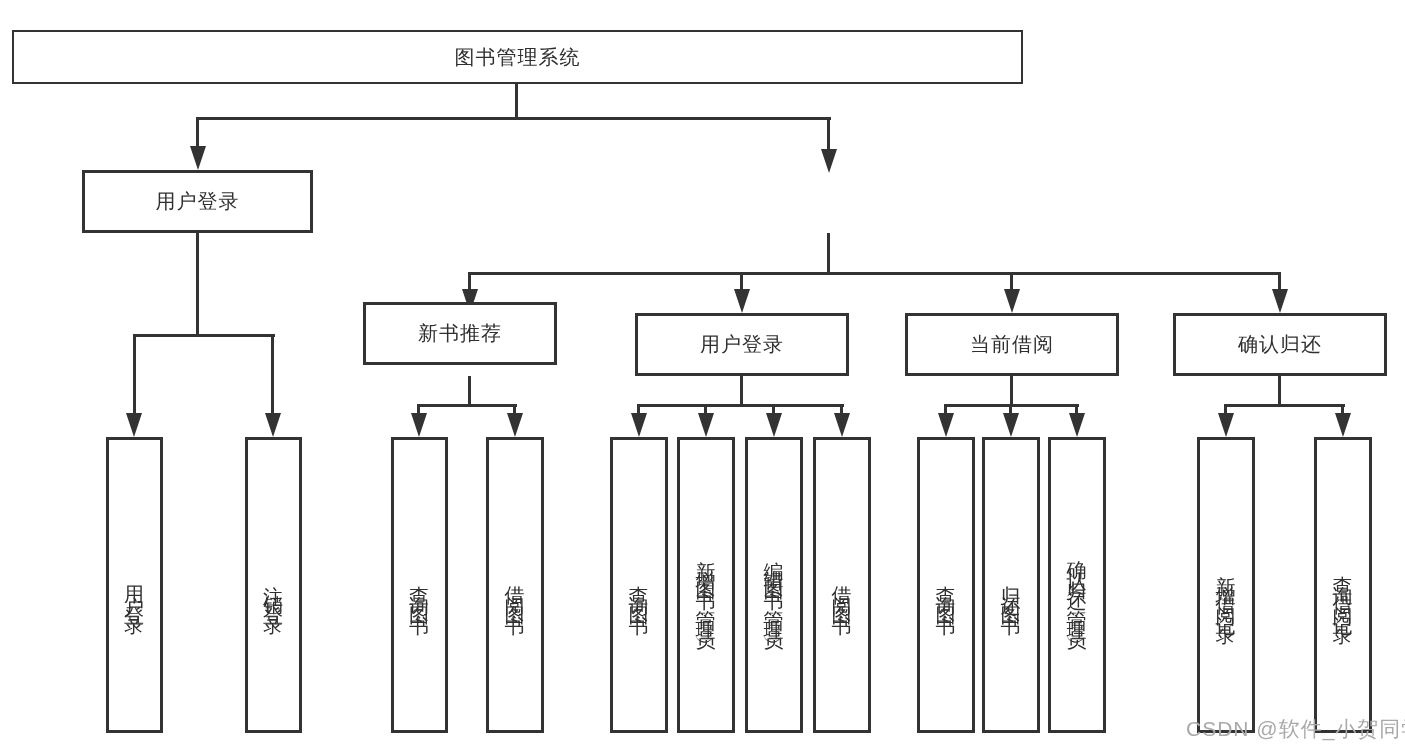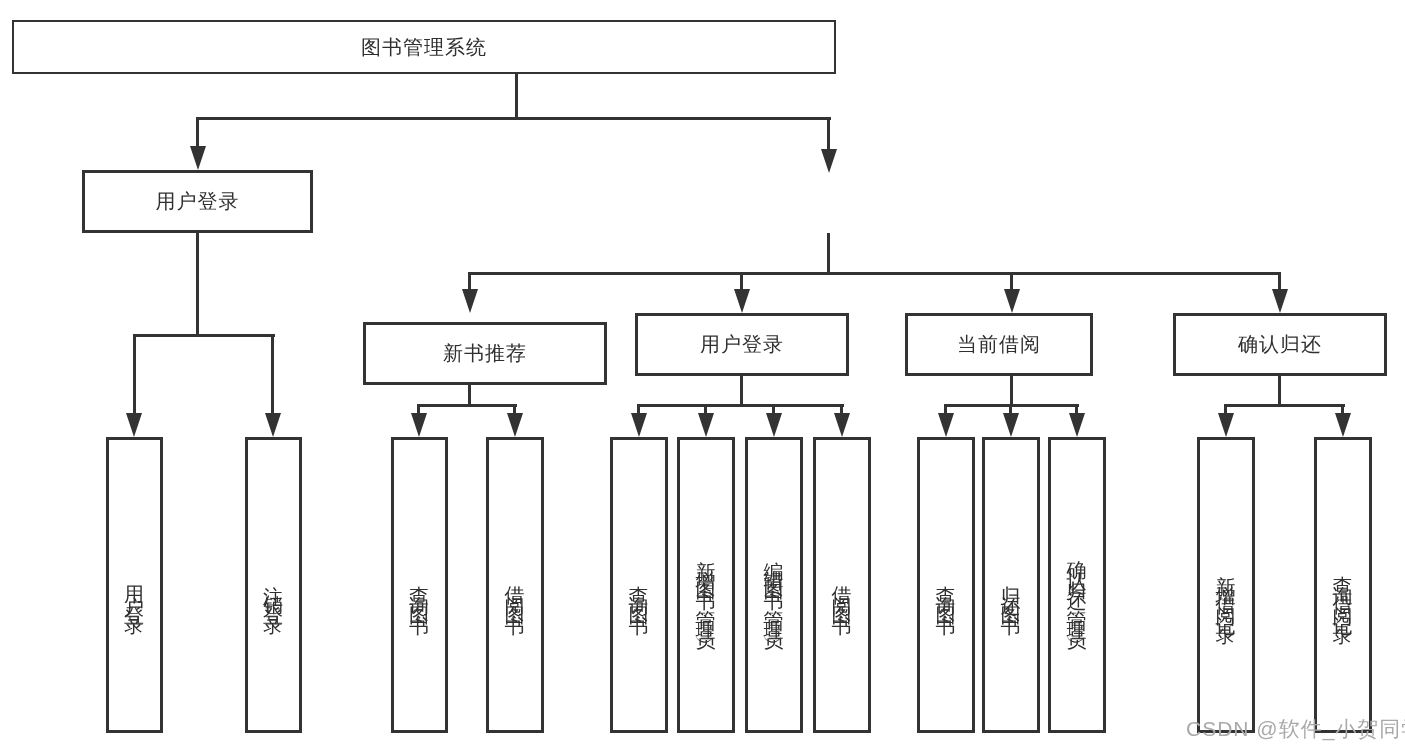--- a/index.html
+++ b/index.html
@@ -28,27 +28,27 @@
   .watermark {
     position:absolute; left:1186px; top:715px; z-index:5;
     font-size:21px; color:#a9a9a9; letter-spacing:1px; white-space:nowrap;
   }
 </style>
 </head>
 <body>
 
 <div id="canvas">
 
-  <div class="box root" style="left:12px; top:20px; width:824px; height:54px;">图书管理系统</div>
+  <div class="box root" style="left:12px; top:30px; width:1011px; height:54px;">图书管理系统</div>
 
   <div class="box" style="left:82px; top:170px; width:231px; height:63px;">用户登录</div>
 
-  <div class="box" style="left:363px; top:322px; width:244px; height:63px;">新书推荐</div>
+  <div class="box" style="left:363px; top:302px; width:194px; height:63px;">新书推荐</div>
   <div class="box" style="left:635px; top:313px; width:214px; height:63px;">用户登录</div>
-  <div class="box" style="left:905px; top:313px; width:188px; height:63px;">当前借阅</div>
+  <div class="box" style="left:905px; top:313px; width:214px; height:63px;">当前借阅</div>
   <div class="box" style="left:1173px; top:313px; width:214px; height:63px;">确认归还</div>
 
   <div class="box vleaf" style="left:106px; top:437px; width:57px; height:296px;">用户登录</div>
   <div class="box vleaf" style="left:245px; top:437px; width:57px; height:296px;">注销登录</div>
 
   <div class="box vleaf" style="left:391px; top:437px; width:57px; height:296px;">查询图书</div>
   <div class="box vleaf" style="left:486px; top:437px; width:58px; height:296px;">借阅图书</div>
 
   <div class="box vleaf" style="left:610px; top:437px; width:58px; height:296px;">查询图书</div>
   <div class="box vleaf" style="left:677px; top:437px; width:58px; height:296px;">新增图书（管理员）</div>

